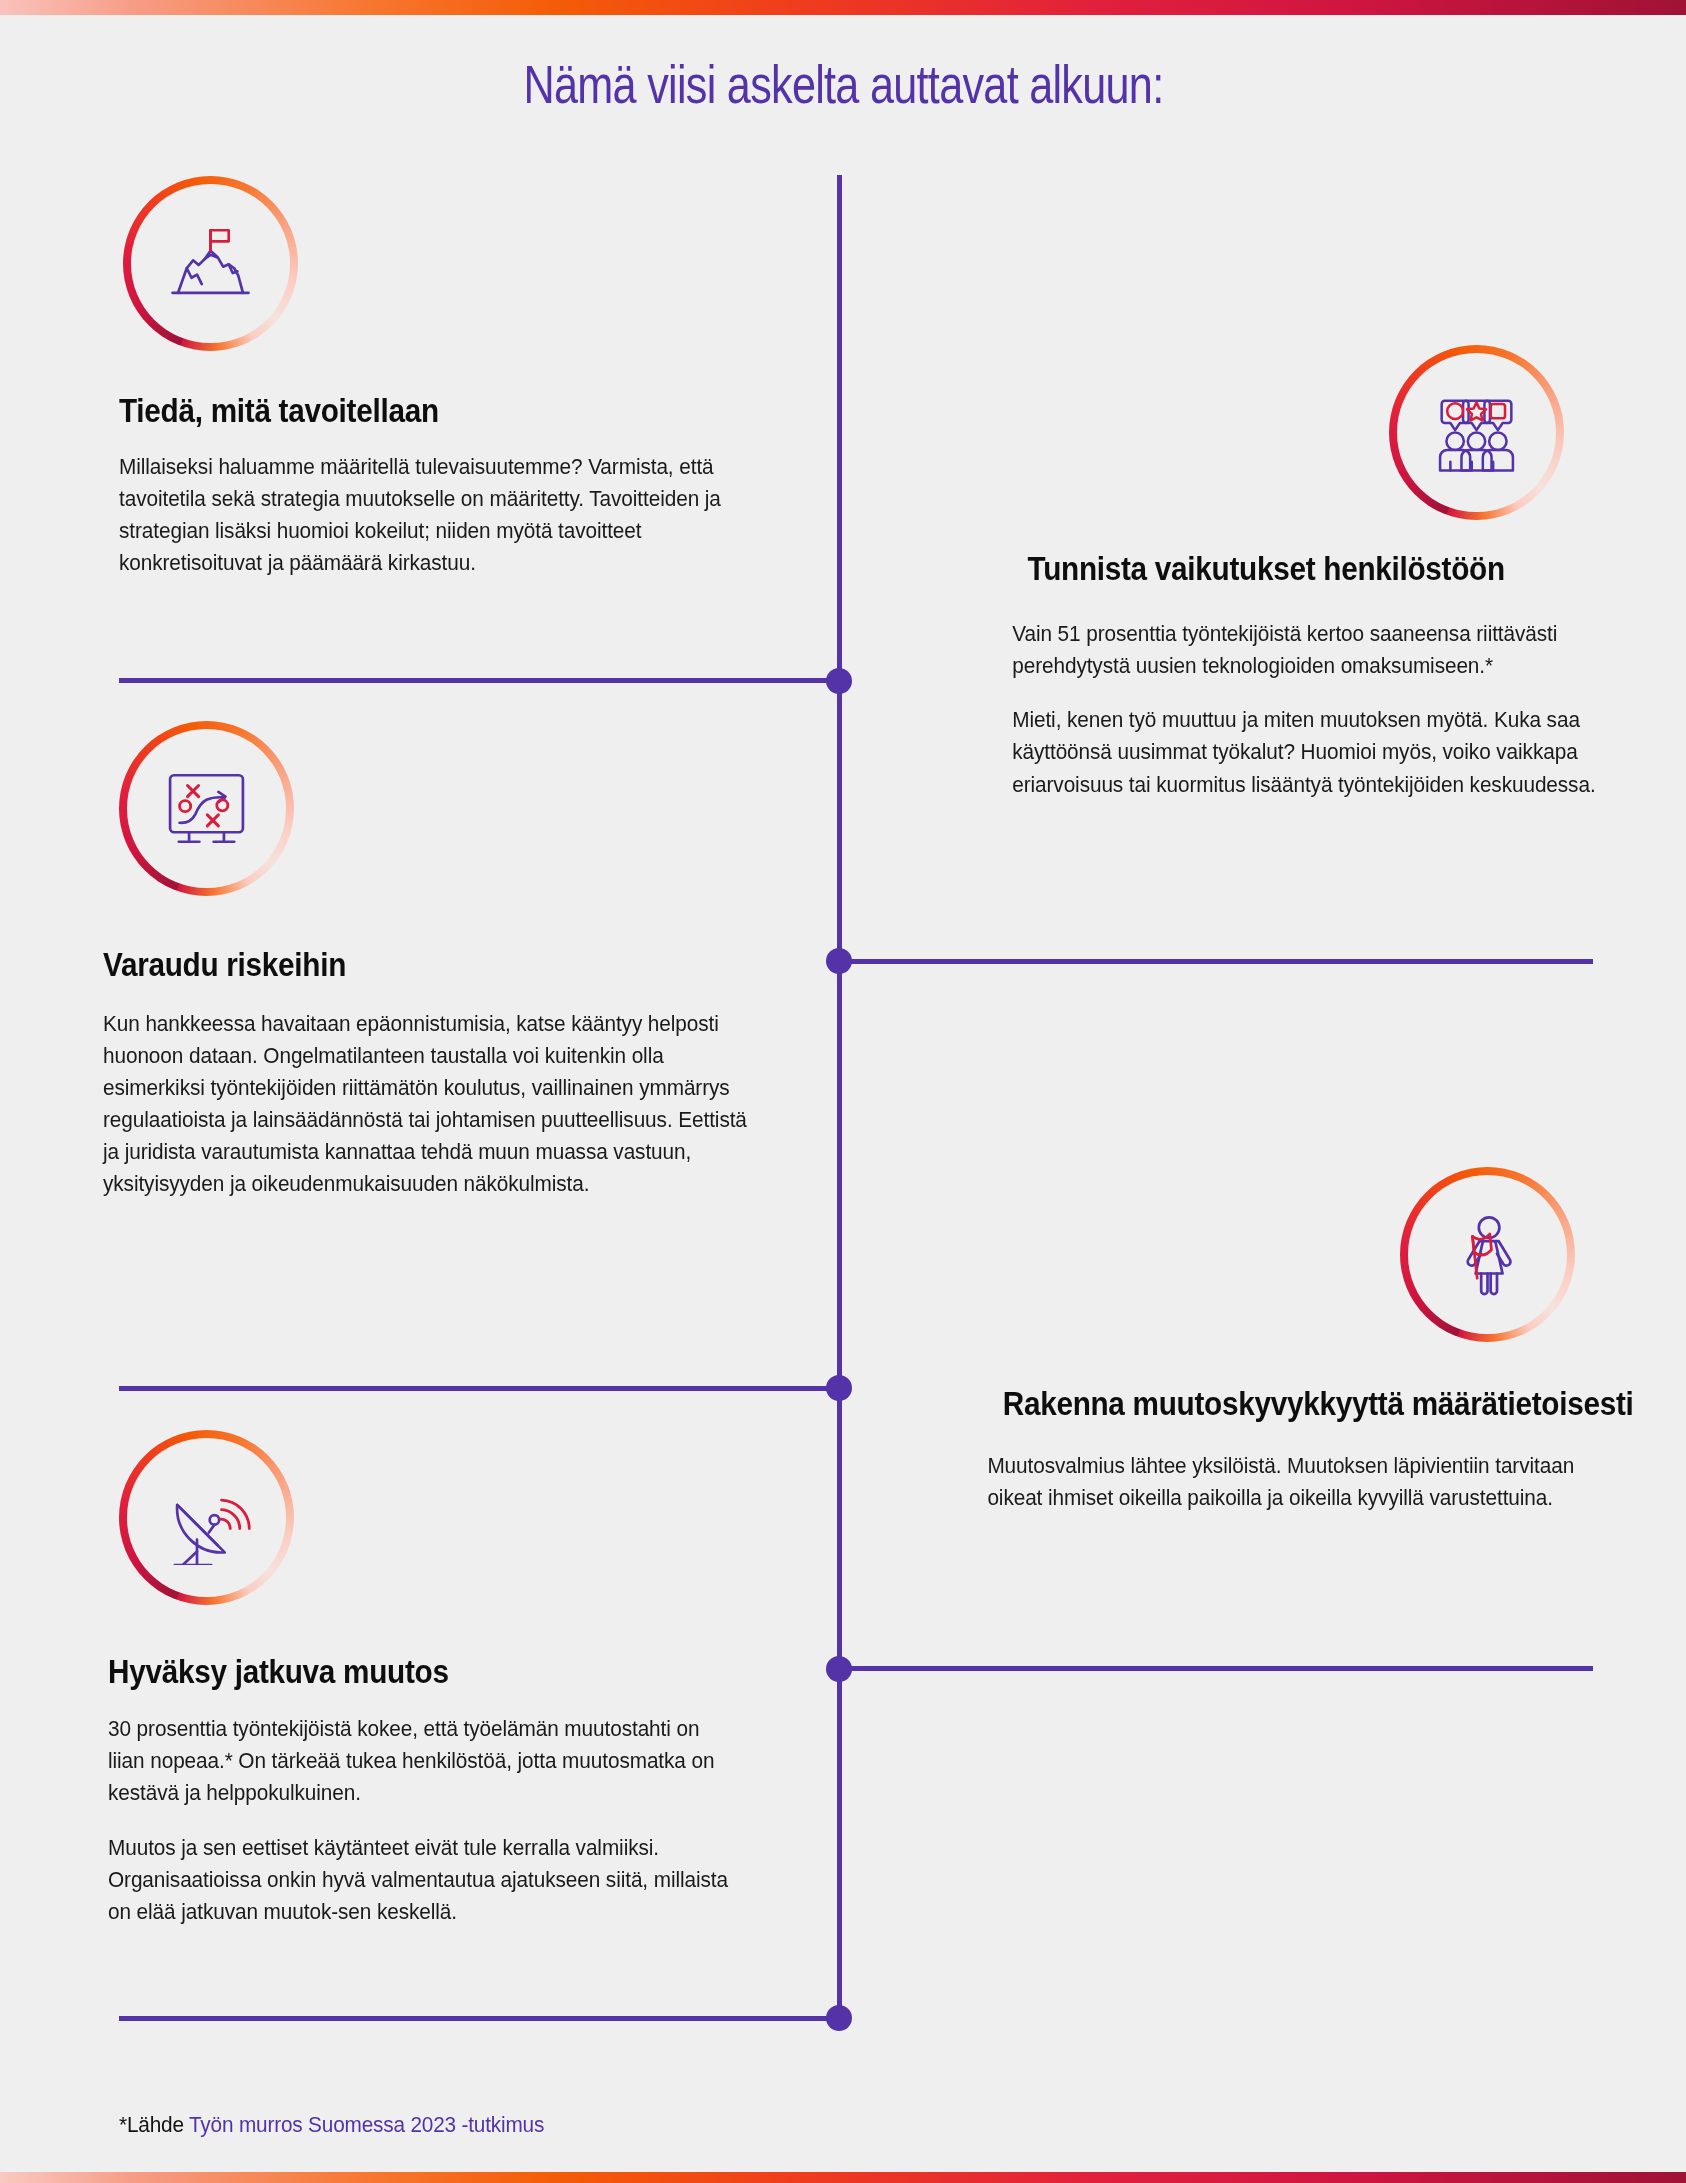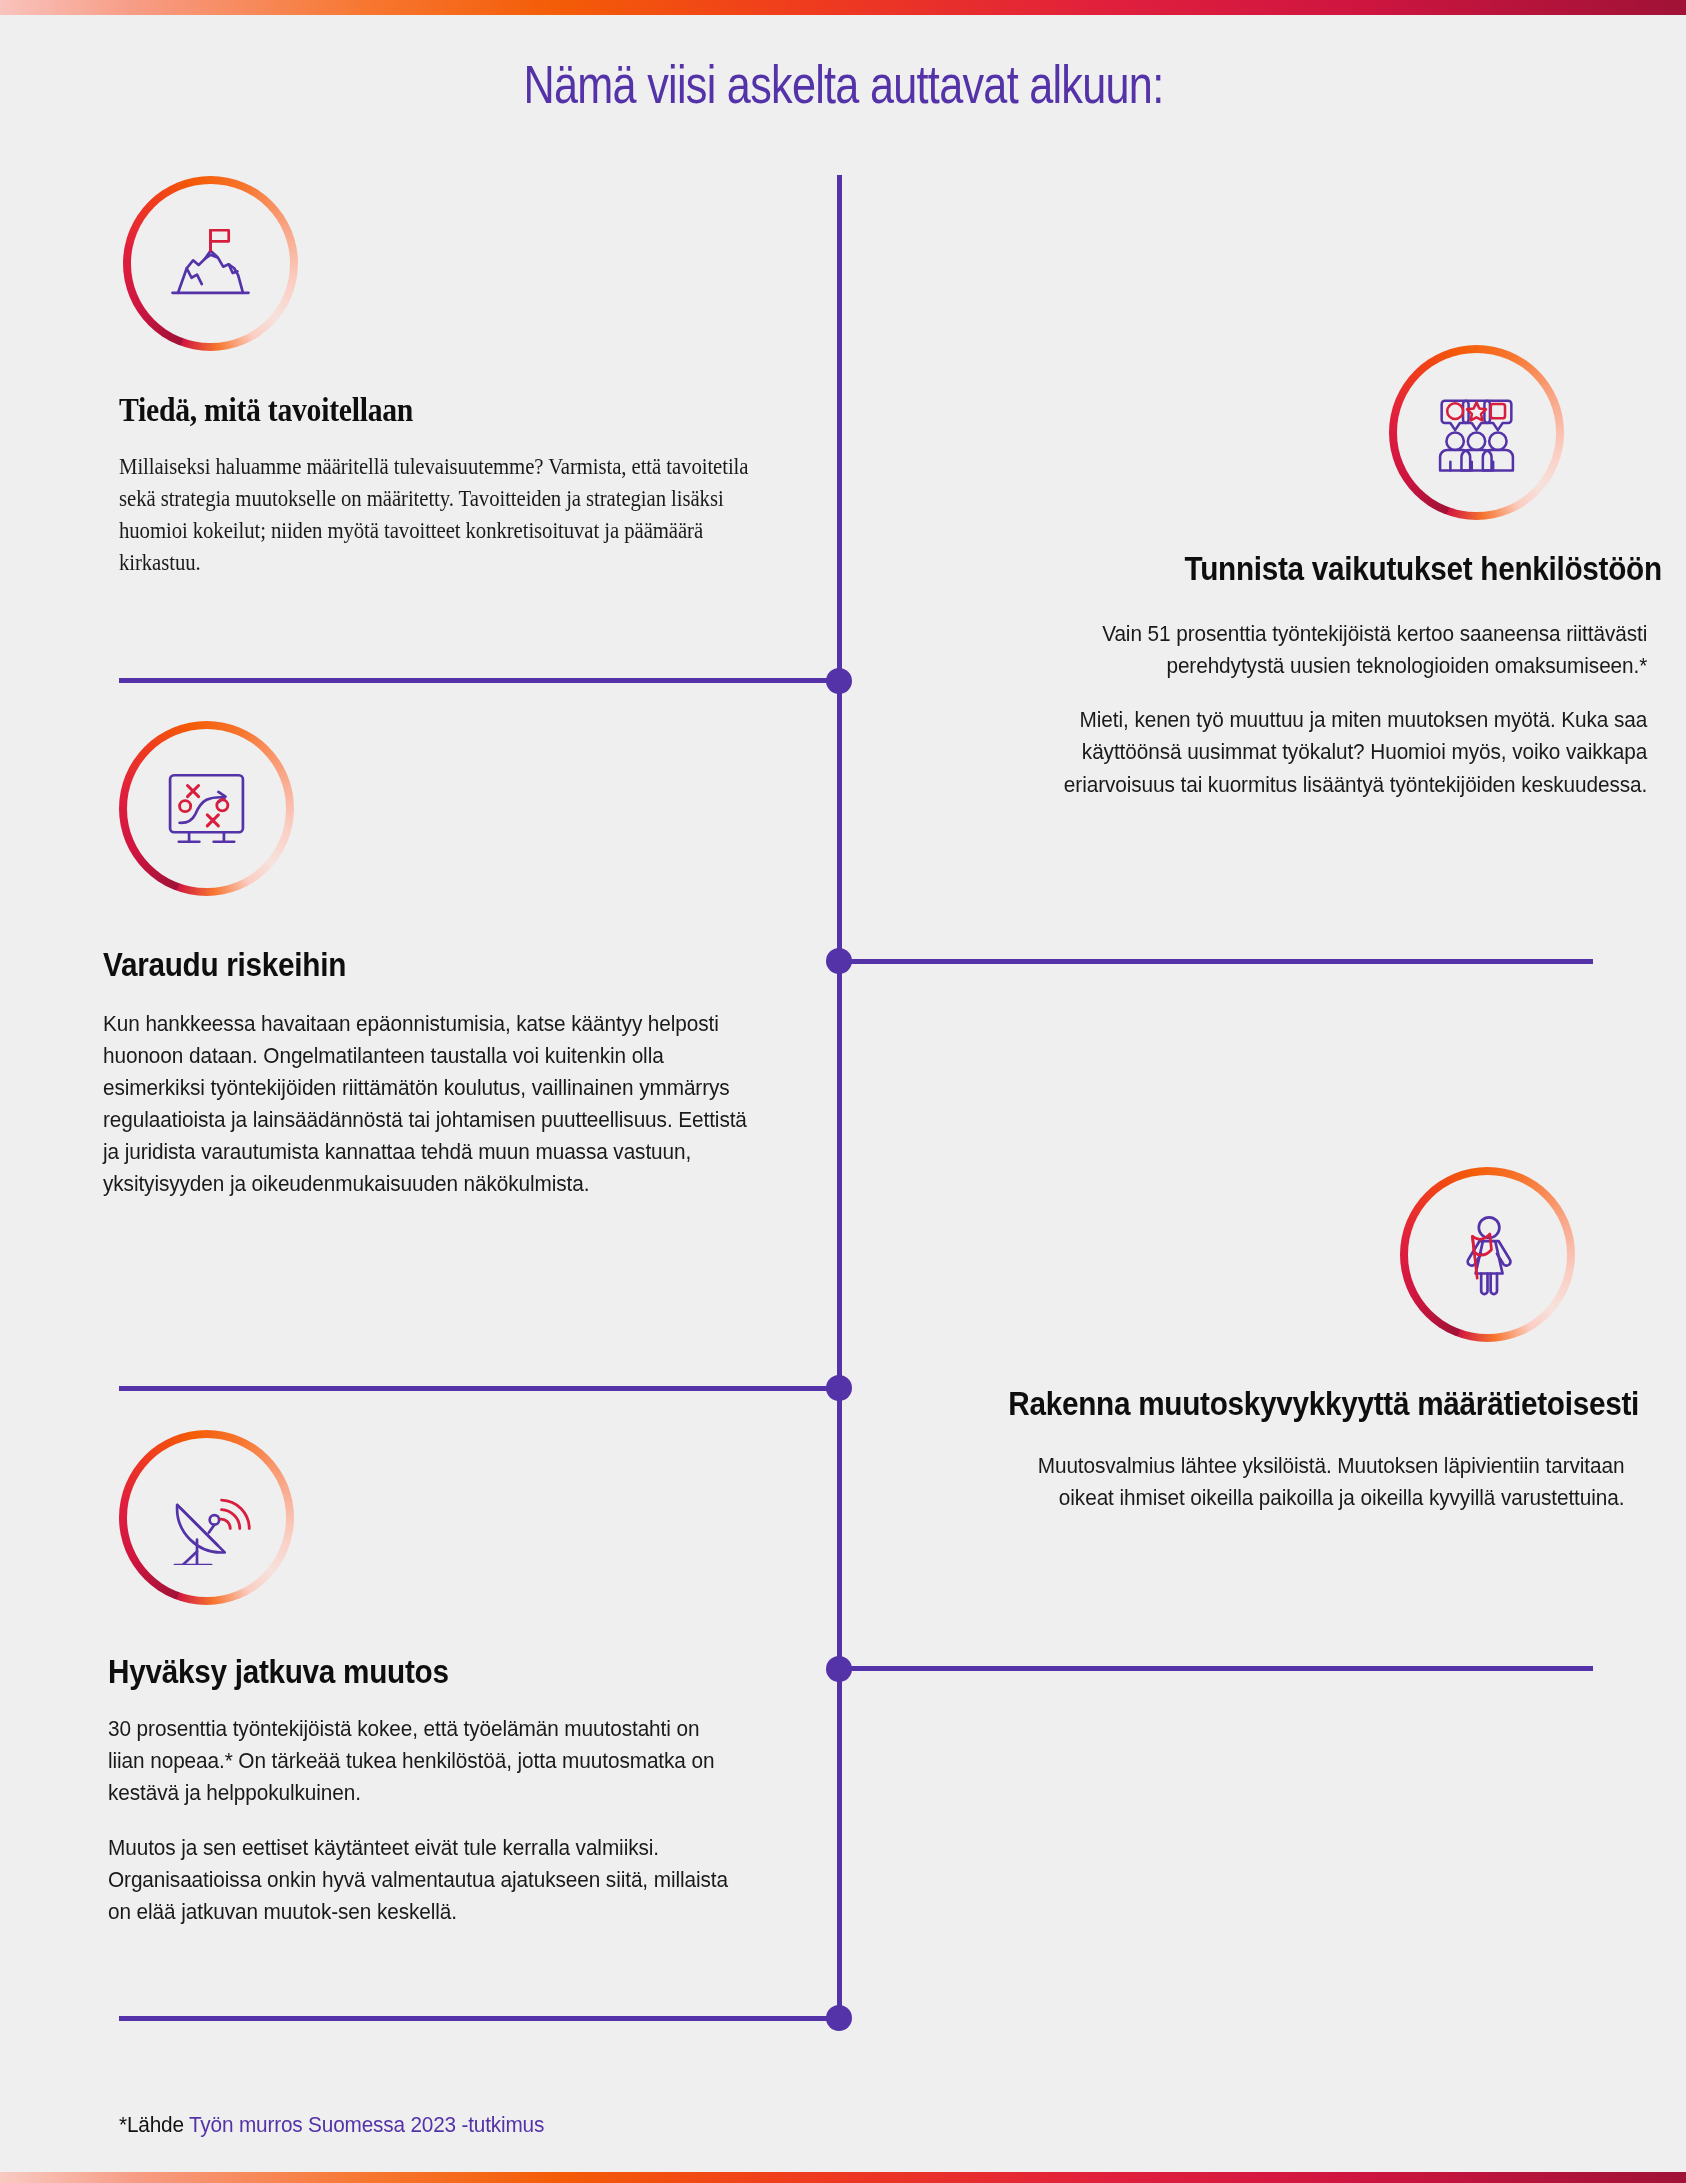--- a/index.html
+++ b/index.html
@@ -71,21 +71,21 @@
   }
   .blk.right h2{ transform-origin:right top; }
   .blk p{
     font-size:22.6px; line-height:1.42; color:#1a1a1a; font-weight:400;
     letter-spacing:-0.1px;
     transform:scaleX(0.92); transform-origin:left top;
     width:108.7%;
   }
   .blk.right p{ transform-origin:right top; }
   .blk p + p{ margin-top:22.6px; }
-  .blk.right{ text-align:right; }
+  .blk.right{ }
 
   
   .footer{
     position:absolute; left:119px; bottom:44px;
     font-size:22.6px; line-height:1.3; letter-spacing:-0.2px;
     transform:scaleX(0.92); transform-origin:left bottom;
   }
   .footer .lbl{ color:#121212; }
   .footer .src{ color:#5433a8; }
 </style>
@@ -123,21 +123,21 @@
         <path d="M83 61 L88 72 L94 70"></path>
         <line x1="12" y1="97" x2="108" y2="97"></line>
         <line x1="60" y1="44" x2="60" y2="18"></line>
       </g>
       <rect x="60" y="18" width="23" height="14" fill="none" stroke="#d81e3c" stroke-width="3.4" stroke-linejoin="round"></rect>
       <line x1="60" y1="18" x2="60" y2="44" stroke="#d81e3c" stroke-width="3.4" stroke-linecap="round"></line>
     </svg>
   </div>
 </div>
 
-<div class="blk" style="left:119px; top:392px; width:633px;font-family:Liberation Serif, serif;">
+<div class="blk" style="left:119px; top:392px; width:633px;">
   <h2>Tiedä, mitä tavoitellaan</h2>
   <p style="margin-top:21px;">Millaiseksi haluamme määritellä tulevaisuutemme? Varmista, että tavoitetila sekä strategia muutokselle on määritetty. Tavoitteiden ja strategian lisäksi huomioi kokeilut; niiden myötä tavoitteet konkretisoituvat ja päämäärä kirkastuu.</p>
 </div>
 
 <div class="icon-ring" style="left:1389px; top:345px;">
   <div class="ring-inner">
     <svg viewBox="0 0 120 120">
       <g fill="none" stroke="#5433a8" stroke-width="3.2" stroke-linecap="round" stroke-linejoin="round">
         <path d="M20 20 h26 a4 4 0 0 1 4 4 v20 a4 4 0 0 1 -4 4 h-7 l-6 9 l-6 -9 h-7 a4 4 0 0 1 -4 -4 v-20 a4 4 0 0 1 4 -4 z"></path>
         <path d="M47 20 h26 a4 4 0 0 1 4 4 v20 a4 4 0 0 1 -4 4 h-7 l-6 9 l-6 -9 h-7 a4 4 0 0 1 -4 -4 v-20 a4 4 0 0 1 4 -4 z"></path>

